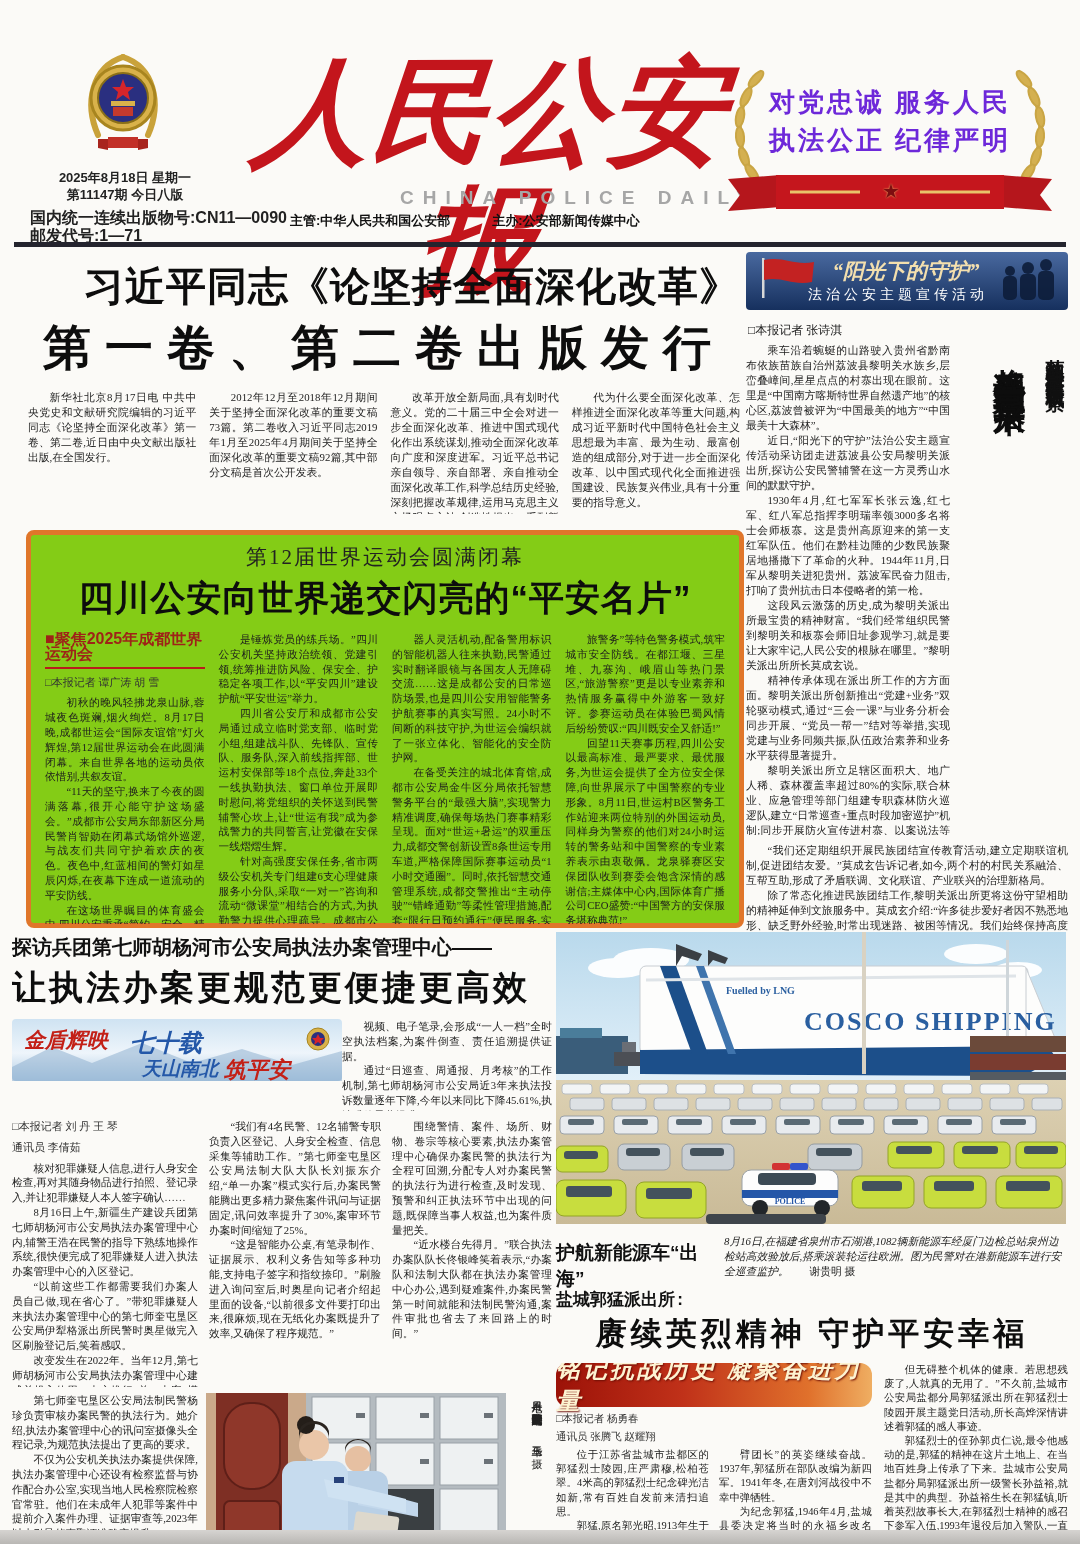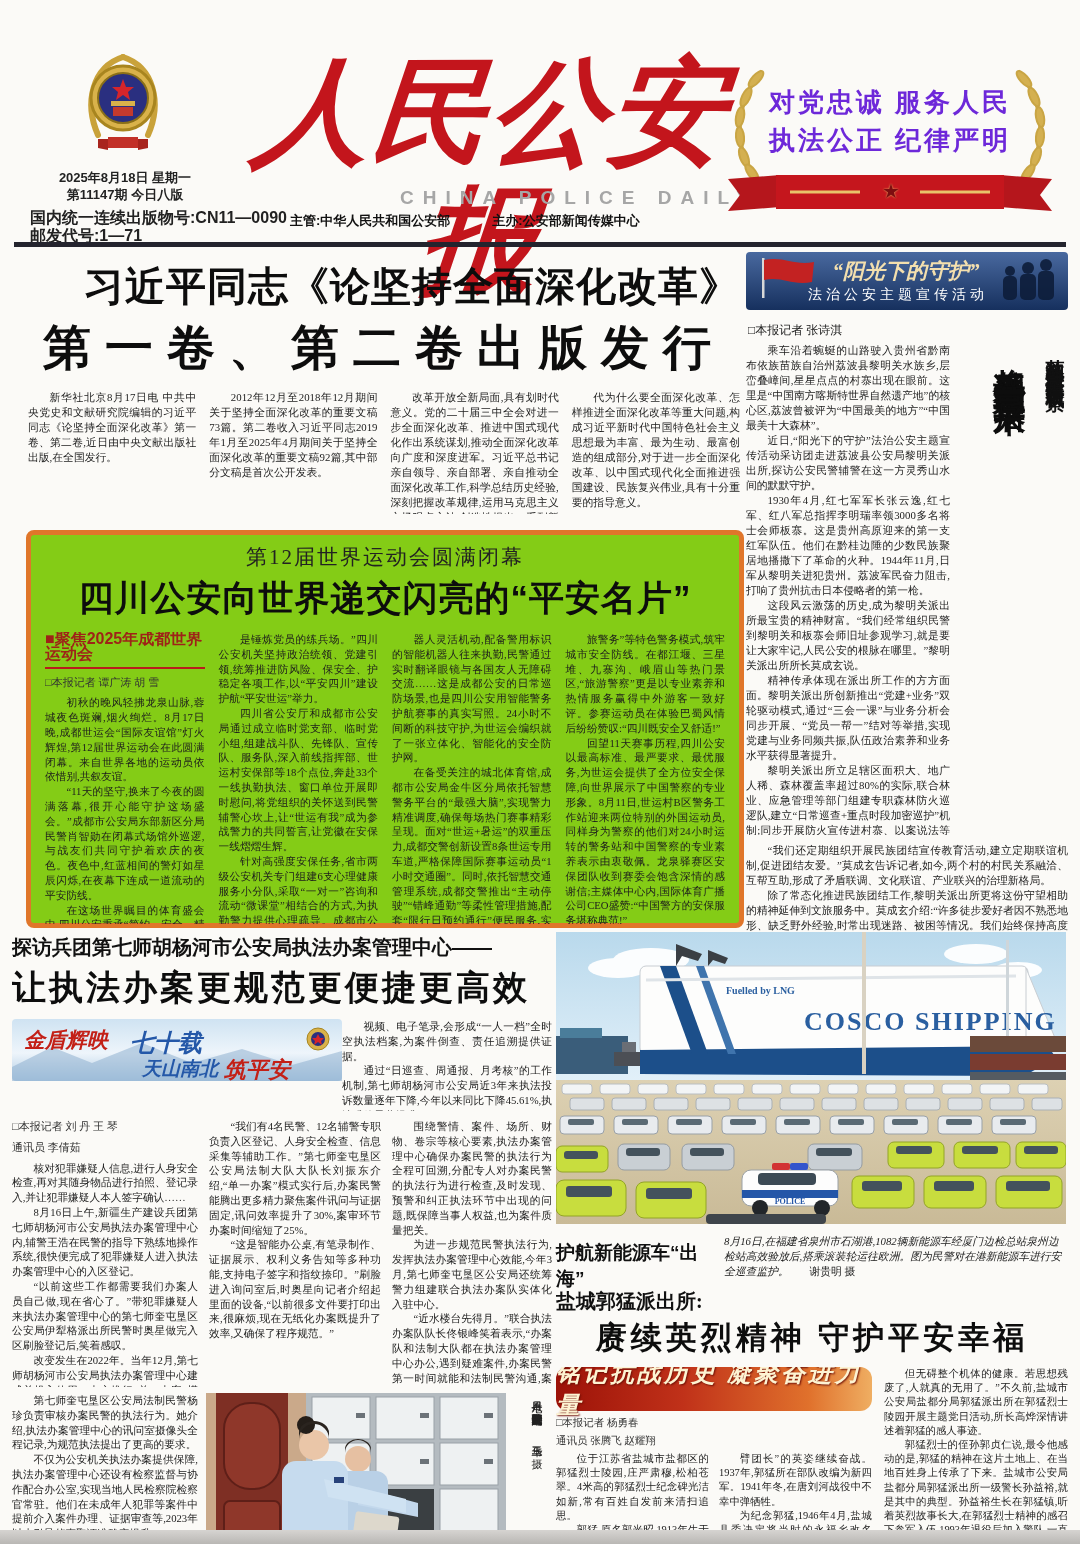--- a/index.html
+++ b/index.html
@@ -67,21 +67,21 @@
   .vcap{writing-mode:vertical-rl;text-orientation:upright;font-size:11px;line-height:15px;
         width:30px;height:190px;color:#222;}
 
   
   .pn-caption{display:flex;gap:10px;margin-top:6px;}
   .pn-label{width:158px;font-family:"Liberation Sans",sans-serif;font-weight:900;
             font-size:19px;color:#111;padding-top:6px;}
   .pn-text{flex:1;font-size:10.8px;line-height:15px;font-style:italic;color:#222;}
 
   
-  .g-kicker{font-family:Liberation Serif, serif;font-weight:800;font-size:20px;color:#111;}
+  .g-kicker{font-family:Liberation Mono, monospace;font-weight:800;font-size:17px;color:#111;}
   .g-head{font-family:"Liberation Sans",sans-serif;font-weight:900;font-size:31px;
           letter-spacing:4px;text-align:center;margin:2px 0 8px 0;color:#0d0d0d;}
   .g-flex{display:flex;gap:12px;height:172px;overflow:hidden;}
   .g-left{width:316px;}
   .g-banner{height:44px;border-radius:12px;display:flex;align-items:center;justify-content:center;
             background:linear-gradient(90deg,#9c1208,#c03119 40%,#e0712c 80%,#efae62);
             margin-bottom:5px;}
   .g-banner span{font-weight:900;font-style:italic;font-size:24px;letter-spacing:3px;
             color:#fdf3d2;text-shadow:1px 1px 2px #6e0f05;}
   .g-byline{font-size:10.5px;color:#333;margin:0 0 4px 0;}
@@ -293,21 +293,20 @@
         <p class="p">8月16日上午,新疆生产建设兵团第七师胡杨河市公安局执法办案管理中心内,辅警王浩在民警的指导下熟练地操作系统,很快便完成了犯罪嫌疑人进入执法办案管理中心的入区登记。</p>
         <p class="p">“以前这些工作都需要我们办案人员自己做,现在省心了。”带犯罪嫌疑人来执法办案管理中心的第七师奎屯垦区公安局伊犁格派出所民警时奥星做完入区刷脸登记后,笑着感叹。</p>
         <p class="p">改变发生在2022年。当年12月,第七师胡杨河市公安局执法办案管理中心建成并投入使用。中心推行“单一办案”模式,由所在地的第七师奎屯垦区公安局法制大队负责日常业务和管理,办案民警只需专注案件办理。</p>
       </div>
       <div class="e-c" style="width:172px;">
         <p class="p">“我们有4名民警、12名辅警专职负责入区登记、人身安全检查、信息采集等辅助工作。”第七师奎屯垦区公安局法制大队大队长刘振东介绍,“单一办案”模式实行后,办案民警能腾出更多精力聚焦案件讯问与证据固定,讯问效率提升了30%,案审环节办案时间缩短了25%。</p>
         <p class="p">“这是智能办公桌,有笔录制作、证据展示、权利义务告知等多种功能,支持电子签字和指纹捺印。”刷脸进入询问室后,时奥星向记者介绍起里面的设备,“以前很多文件要打印出来,很麻烦,现在无纸化办案既提升了效率,又确保了程序规范。”</p>
       </div>
       <div class="e-c" style="width:160px;">
         <p class="p">围绕警情、案件、场所、财物、卷宗等核心要素,执法办案管理中心确保办案民警的执法行为全程可回溯,分配专人对办案民警的执法行为进行检查,及时发现、预警和纠正执法环节中出现的问题,既保障当事人权益,也为案件质量把关。</p>
-        <p class="p">为进一步规范民警执法行为,发挥执法办案管理中心效能,今年3月,第七师奎屯垦区公安局还统筹警力组建联合执法办案队实体化入驻中心。</p>
         <p class="p">“近水楼台先得月。”联合执法办案队队长佟银峰笑着表示,“办案队和法制大队都在执法办案管理中心办公,遇到疑难案件,办案民警第一时间就能和法制民警沟通,案件审批也省去了来回路上的时间。”</p>
       </div>
     </div>
     <div class="e-bottom">
       <div class="e-c" style="width:186px;">
         <p class="p">第七师奎屯垦区公安局法制民警杨珍负责审核办案民警的执法行为。她介绍,执法办案管理中心的讯问室摄像头全程记录,为规范执法提出了更高的要求。</p>
         <p class="p">不仅为公安机关执法办案提供保障,执法办案管理中心还设有检察监督与协作配合办公室,实现当地人民检察院检察官常驻。他们在未成年人犯罪等案件中提前介入案件办理、证据审查等,2023年以来引导侦查取证准确率提升20%。</p>
 
       </div>
       <svg width="300" height="190" viewBox="0 0 300 190">

